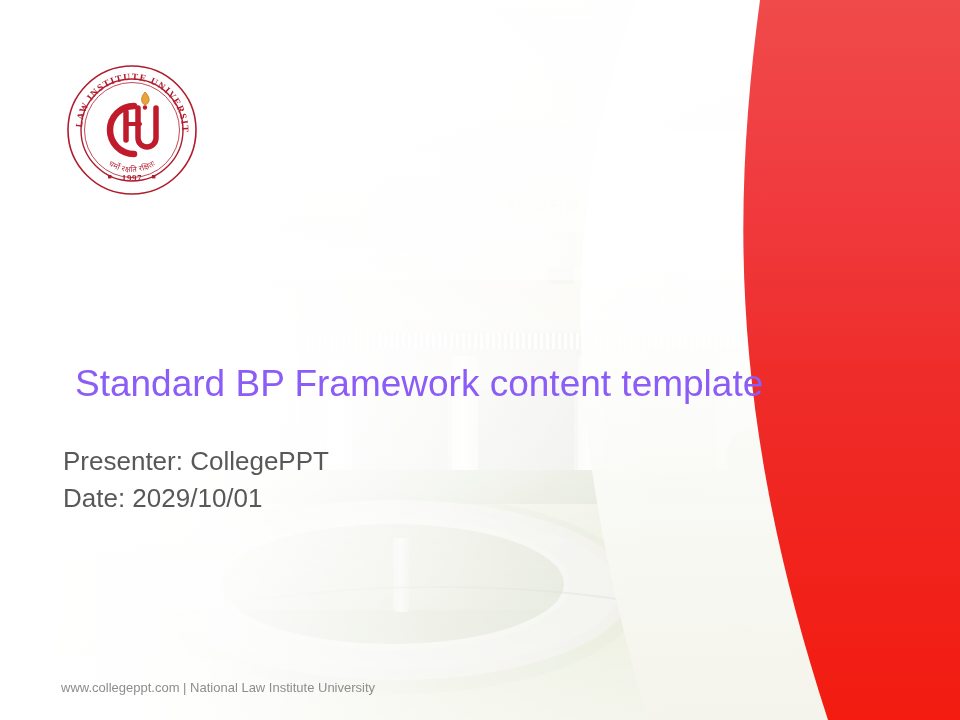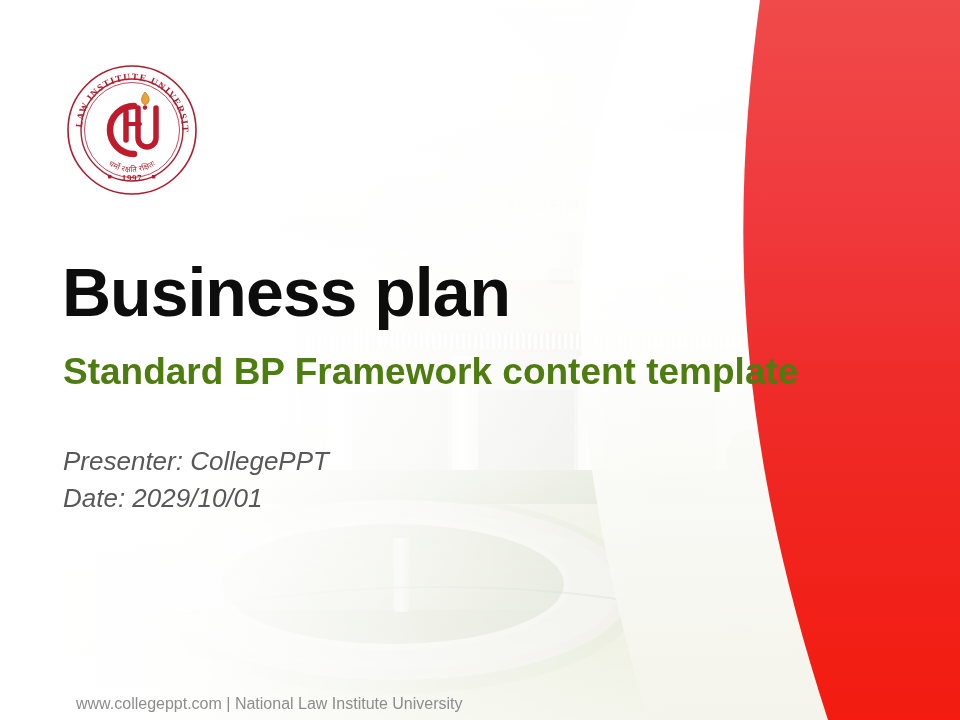--- a/index.html
+++ b/index.html
@@ -309,45 +309,44 @@
     font-weight: bold;
     line-height: 1;
     color: #0d0d0d;
     letter-spacing: -1px;
     white-space: nowrap;
   }
   .subtitle {
     position: absolute;
     left: 63px;
     top: 352px;
-    margin: 0;
+    margin: 12px;
     font-size: 37px;
-    font-weight: bold;
+    font-weight: normal;
     line-height: 1.1;
-    color: #4d7c0f;
+    color: #8b5cf6;
     white-space: nowrap;
   }
   .meta {
     position: absolute;
     left: 63px;
     margin: 0;
     font-size: 26px;
     color: #585858;
     white-space: nowrap;
-    font-style: italic;
   }
   .meta.presenter { top: 446px; }
   .meta.date      { top: 483px; }
 
   .footer {
     position: absolute;
     left: 60px;
     top: 679px;
-    margin: 16px;
-    font-size: 16px;
+    margin: 1px;
+    font-size: 13px;
     color: #8d8d8d;
     white-space: nowrap;
   }
 </style>
 </head>
 <body>
 
 <div id="slide">
 
   <div class="bg-layer">
@@ -465,21 +464,20 @@
 
     <text font-family="'Liberation Serif', serif" font-size="7.6" fill="#B01C2E" letter-spacing="0.4">
       <textPath href="#arcBottom" startOffset="50%" text-anchor="middle">धर्मो रक्षति रक्षितः</textPath>
     </text>
 
     <text x="68" y="119" text-anchor="middle" font-family="'Liberation Serif', serif" font-size="9" font-weight="bold" fill="#B01C2E" letter-spacing="0.6">1997</text>
     <rect x="44" y="113" width="3.4" height="3.4" fill="#B01C2E"></rect>
     <rect x="88" y="113" width="3.4" height="3.4" fill="#B01C2E"></rect>
   </svg>
 
-  <h1 class="title">Business plan</h1>
 
   <h2 class="subtitle">Standard BP Framework content template</h2>
 
   <p class="meta presenter">Presenter: CollegePPT</p>
 
   <p class="meta date">Date: 2029/10/01</p>
 
   <p class="footer">www.collegeppt.com | National Law Institute University</p>
 
 </div>

